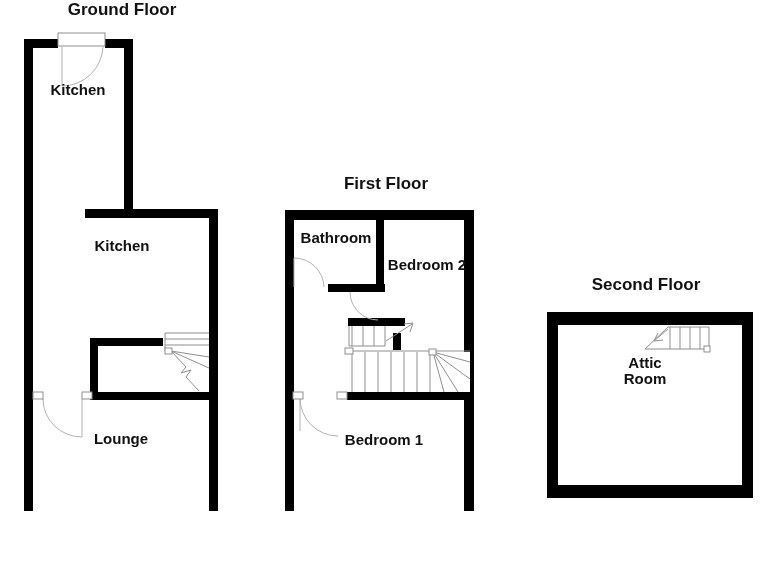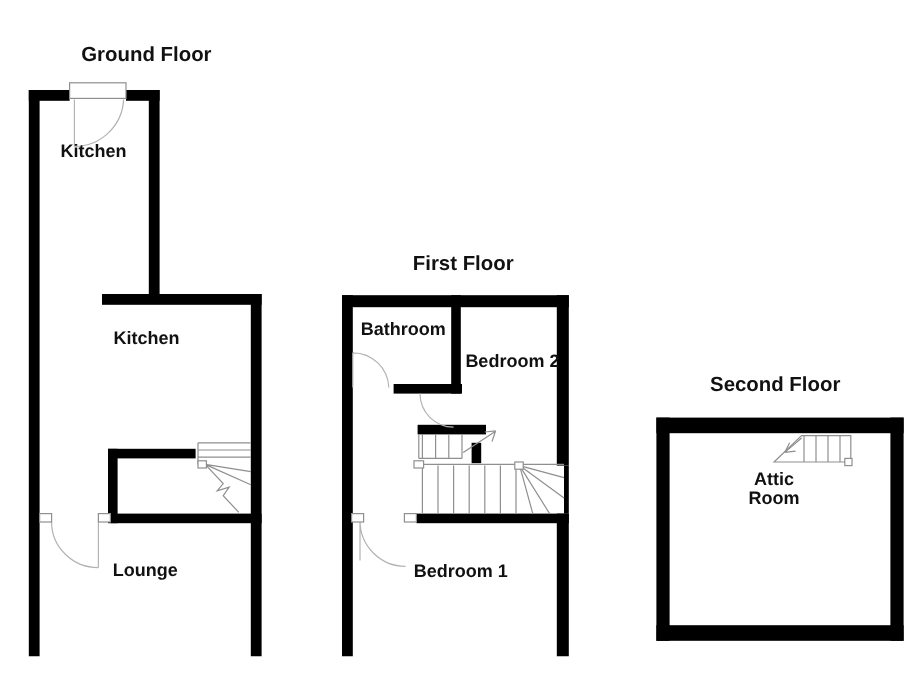--- a/index.html
+++ b/index.html
@@ -1,16 +1,16 @@
 <!DOCTYPE html>
 <html style="--color-wall: #000000; --color-line: #8f8f8f; --color-door: #b3b3b3; --color-text: #111111; --color-background: #ffffff;"><head>
 <meta charset="utf-8">
 <style>
   html,body{margin:0;padding:0;background:#fff;}
-  .stage{position:relative;width:768px;height:511px;background:var(--color-background,#fff);overflow:hidden;margin-top:36px;}
+  .stage{position:relative;width:768px;height:511px;background:var(--color-background,#fff);overflow:hidden;}
   svg{display:block;}
   svg text{font-family:"Liberation Sans","DejaVu Sans",sans-serif;font-weight:700;fill:var(--color-text,#111);}
   .title{font-size:17px;}
   .label{font-size:15px;}
   .wall{fill:var(--color-wall,#000);}
   .thin{stroke:var(--color-line,#8f8f8f);stroke-width:1;fill:none;}
   .door{stroke:var(--color-door,#b5b5b5);stroke-width:1;fill:none;}
   .jamb{fill:var(--color-background,#fff);stroke:var(--color-line,#8f8f8f);stroke-width:1;}
   .outline{stroke:var(--color-line,#8f8f8f);stroke-width:1;fill:var(--color-background,#fff);}
 </style>

